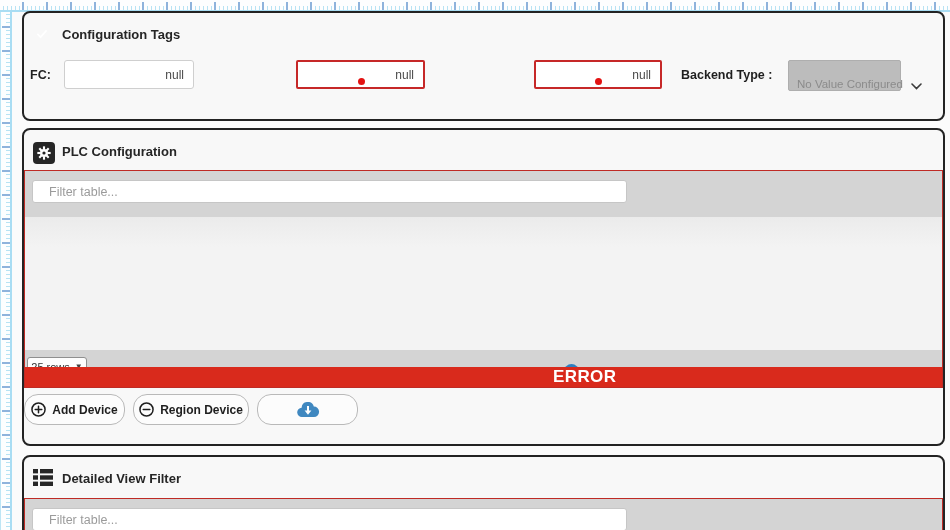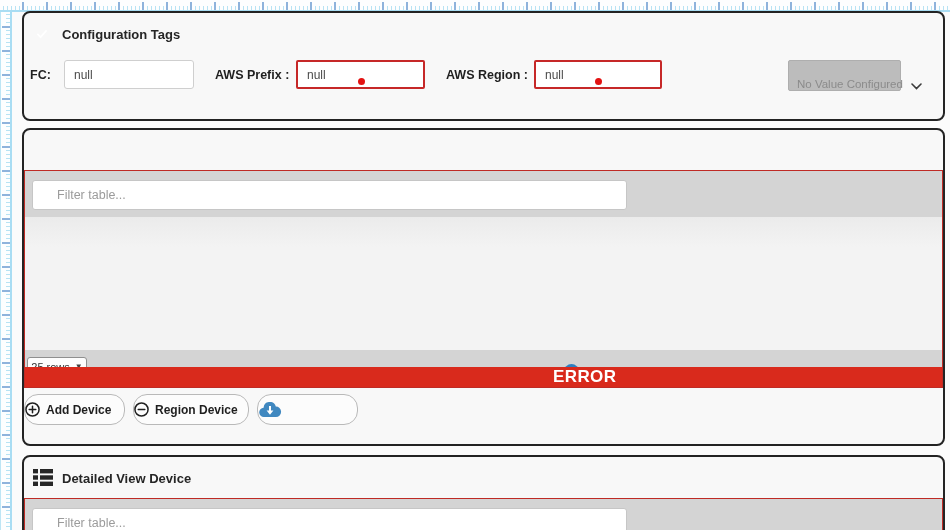--- a/index.html
+++ b/index.html
@@ -47,21 +47,21 @@
   }
   
   .cfg-row { position:absolute; left:0; right:12px; top:47px; height:31px; }
   .cfg-label {
     position:absolute; top:0; height:31px; line-height:31px;
     font-size:12.5px; font-weight:bold; color:#1f1f1f; white-space:nowrap;
   }
   .cfg-input {
     position:absolute; top:0; height:29px; padding:0 9px;
     font-family:inherit; font-size:12px; color:#4a4a4a;
-    background:#fff; border:1px solid #cfcfcf; border-radius:3px; outline:none;
+    background:#fff; border:1px solid #cfcfcf; border-radius:3px; outline:none;text-align:right;
   }
   .invalid-wrap { position:absolute; top:0; height:29px; }
   .invalid-wrap .cfg-input {
     left:0; top:0; width:100%; height:100%;
     border:2px solid #c62828; border-radius:2px;
   }
   .invalid-dot {
     position:absolute; left:50%; bottom:4px; margin-left:-3px;
     width:7px; height:7px; border-radius:50%; background:#e31212;
   }
@@ -76,22 +76,22 @@
   .table-box {
     position:absolute; left:0; right:0;
     border:1px solid #bf2b25; background:#f1f1f1; overflow:hidden;
   }
   .panel-plc .table-box { top:40px; height:218px; }
   .panel-detail .table-box { top:41px; height:200px; }
   .table-band-top {
     position:absolute; left:0; right:0; top:0; height:46px; background:#d4d4d4;
   }
   .filter-input {
-    position:absolute; left:7px; top:9px; width:595px; height:30px;
-    padding:0 24px; font-family:inherit; font-size:12.5px; color:#555;
+    position:absolute; left:7px; top:9px; width:595px; height:23px;
+    padding:0 16px; font-family:inherit; font-size:12.5px; color:#555;
     background:#fff; border:1px solid #c6c6c6; border-radius:3px; outline:none;
   }
   .filter-input::placeholder { color:#9b9b9b; }
   .table-body {
     position:absolute; left:0; right:0; top:46px; bottom:37px;
     background:linear-gradient(#ebebeb, #f3f3f3 30px, #f3f3f3);
   }
   .table-band-bottom {
     position:absolute; left:0; right:0; bottom:20px; height:17px; background:#d4d4d4;
   }
@@ -111,21 +111,21 @@
     background:#d92a1c;
   }
   .error-label {
     position:absolute; left:528px; top:0; line-height:20px;
     font-size:17px; font-weight:bold; color:#fff; letter-spacing:.4px;
   }
   
   .btn-row { position:absolute; left:0; top:264px; height:31px; }
   .btn {
     position:absolute; top:0; height:31px;
-    display:flex; align-items:center; gap:6px;
+    display:flex; align-items:center; justify-content:center; gap:6px;
     background:#fcfcfc; border:1px solid #b9b9b9; border-radius:14px;
     font-family:inherit; font-size:12px; font-weight:bold; color:#1f1f1f;
     cursor:pointer;
   }
   .btn-add    { left:0;     width:101px; }
   .btn-remove { left:109px; width:116px; }
   .btn-cloud  { left:233px; width:101px; }
   .dark-badge {
     width:22px; height:22px; background:#262626; border-radius:4px;
     display:flex; align-items:center; justify-content:center;
@@ -153,42 +153,62 @@
           </svg>
         </span>
       </span>
       <span class="panel-title">Configuration Tags</span>
     </div>
 
     <div class="cfg-row">
       <span class="cfg-label" style="left:6px;">FC:</span>
       <input class="cfg-input" style="left: 40px; width: 130px;" type="text" value="null">
 
-      <span class="cfg-label" style="left:191px;">AWS Prefix :</span>
       <span class="invalid-wrap" style="left:272px; width:129px;">
         <input class="cfg-input" type="text" value="null" style="">
         <span class="invalid-dot"></span>
       </span>
 
-      <span class="cfg-label" style="left:422px;">AWS Region :</span>
       <span class="invalid-wrap" style="left:510px; width:128px;">
         <input class="cfg-input" type="text" value="null" style="">
         <span class="invalid-dot"></span>
       </span>
 
+      <span class="cfg-label" style="left:657px;">Backend Type :</span>
       <span class="backend-select" style="left:764px; width:113px;">
         <span class="val">No Value Configured</span>
         <svg width="11" height="7" viewBox="0 0 11 7">
           <path d="M1 1 L5.5 5.5 L10 1" stroke="#3c3c3c" stroke-width="1.6" fill="none" stroke-linecap="round"></path>
         </svg>
       </span>
     </div>
   </section>
 
   <section class="panel panel-plc">
+    <div class="panel-header">
+      <span class="hdr-icon dark-badge">
+        <svg width="16" height="16" viewBox="0 0 24 24">
+          <g fill="#fff">
+            <circle cx="12" cy="12" r="6"></circle>
+            <g>
+              <rect x="10.4" y="2" width="3.2" height="5"></rect>
+              <rect x="10.4" y="17" width="3.2" height="5"></rect>
+              <rect x="2" y="10.4" width="5" height="3.2"></rect>
+              <rect x="17" y="10.4" width="5" height="3.2"></rect>
+              <rect x="10.4" y="2" width="3.2" height="5" transform="rotate(45 12 12)"></rect>
+              <rect x="10.4" y="17" width="3.2" height="5" transform="rotate(45 12 12)"></rect>
+              <rect x="10.4" y="2" width="3.2" height="5" transform="rotate(-45 12 12)"></rect>
+              <rect x="10.4" y="17" width="3.2" height="5" transform="rotate(-45 12 12)"></rect>
+            </g>
+          </g>
+          <circle cx="12" cy="12" r="2.4" fill="#262626"></circle>
+        </svg>
+      </span>
+      <span class="panel-title">PLC Configuration</span>
+    </div>
 
     <div class="table-box">
       <div class="table-band-top">
         <input class="filter-input" type="text" placeholder="Filter table..." style="">
       </div>
       <div class="table-body"></div>
       <div class="table-band-bottom"></div>
 
       <div class="rows-select">
         <span>25 rows</span>
@@ -235,21 +255,21 @@
           <g fill="#262626">
             <rect x="0" y="0" width="5" height="4.4"></rect>
             <rect x="7" y="0" width="13" height="4.4"></rect>
             <rect x="0" y="6.3" width="5" height="4.4"></rect>
             <rect x="7" y="6.3" width="13" height="4.4"></rect>
             <rect x="0" y="12.6" width="5" height="4.4"></rect>
             <rect x="7" y="12.6" width="13" height="4.4"></rect>
           </g>
         </svg>
       </span>
-      <span class="panel-title">Detailed View Device</span>
+      <span class="panel-title">Detailed View Filter</span>
     </div>
 
     <div class="table-box">
       <div class="table-band-top">
         <input class="filter-input" type="text" placeholder="Filter table..." style="">
       </div>
     </div>
   </section>
 
 </div>

